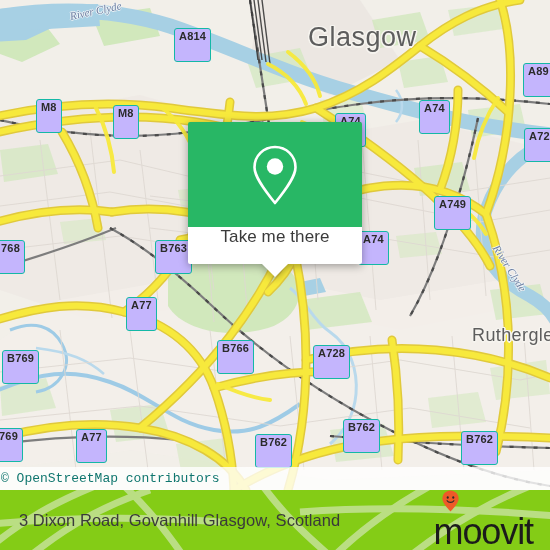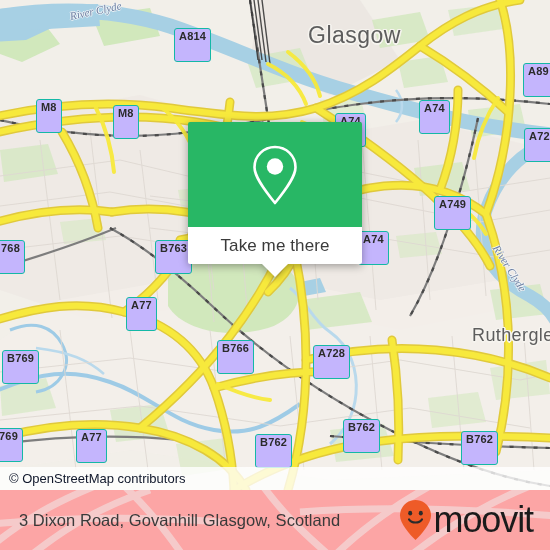--- a/index.html
+++ b/index.html
@@ -31,21 +31,21 @@
   }
   .placelabel{
     position:absolute;
     color:#5a5a5a;
     font-family:"Liberation Sans", sans-serif;
     white-space:nowrap;
     text-shadow:
       -1.5px 0 #f6f4ef, 1.5px 0 #f6f4ef, 0 -1.5px #f6f4ef, 0 1.5px #f6f4ef,
       -1px -1px #f6f4ef, 1px -1px #f6f4ef, -1px 1px #f6f4ef, 1px 1px #f6f4ef;
   }
-  .city{font-size:23px;letter-spacing:.5px;color:#5d5d5d;}
+  .city{font-size:27px;letter-spacing:.5px;color:#5d5d5d;}
   .town{font-size:18px;letter-spacing:.4px;color:#5d5d5d;}
   .water-label{
     position:absolute;
     color:#6b7fa3;
     font-size:11px;
     font-style:italic;
     white-space:nowrap;
     font-family:"Liberation Serif", serif;
     text-shadow:-1px 0 #f2f4f6,1px 0 #f2f4f6,0 -1px #f2f4f6,0 1px #f2f4f6;
   }
@@ -54,21 +54,21 @@
   #callout{
     position:absolute;left:188px;top:122px;width:174px;
     filter:drop-shadow(0 2px 4px rgba(0,0,0,.35));
   }
   #callout-green{
     height:105px;background:#28b765;border-radius:2px 2px 0 0;
     display:flex;align-items:center;justify-content:center;
   }
   #callout-white{
     height:37px;background:#ffffff;border-radius:0 0 2px 2px;
-    display:flex;align-items:center;justify-content:center;
+    display:flex;justify-content:center;
     position:relative;
   }
   #callout-label{
     font-size:17px;color:#3b3b3b;font-family:"Liberation Sans", sans-serif;
     letter-spacing:.1px;
   }
   #callout-tail{
     position:absolute;left:50%;bottom:-13px;margin-left:-13px;
     width:0;height:0;
     border-left:13px solid transparent;
@@ -76,41 +76,41 @@
     border-top:13px solid #ffffff;
   }
 
   
   #attrib{
     position:absolute;left:0;top:467px;width:550px;height:23px;
     background:rgba(255,255,255,.78);
     display:flex;align-items:center;
   }
   #attrib-text{
-    font-size:13px;color:#0f172a;padding-left:9px;
-    font-family:Liberation Sans, sans-serif;
+    font-size:13px;color:#0f766e;padding-left:1px;
+    font-family:Liberation Mono, monospace;
   }
 
   
   #footer{
     position:absolute;left:0;top:490px;width:550px;height:60px;
-    background:#fca5a5;display:flex;align-items:center;
+    background:#84cc16;display:flex;align-items:center;
     overflow:hidden;
   }
   #footer-wm{
     position:absolute;left:0;top:0;width:550px;height:60px;opacity:.5;
   }
   #addr{
     position:relative;font-size:16.5px;color:#3a3a3a;padding-left:19px;
     font-family:"Liberation Sans", sans-serif;letter-spacing:.05px;
     white-space:nowrap;
   }
   #brand{
     position:absolute;right:17px;top:0;height:60px;
-    display:flex;align-items:center;gap:2px;
+    display:flex;align-items:flex-start;gap:2px;flex-direction:column;
   }
   #brand-text{
     font-size:36px;color:#1b1b1b;font-family:"Liberation Sans", sans-serif;
     letter-spacing:-1.1px;font-weight:normal;line-height:36px;
   }
 </style>
 </head>
 <body>
 
 <div id="root">

